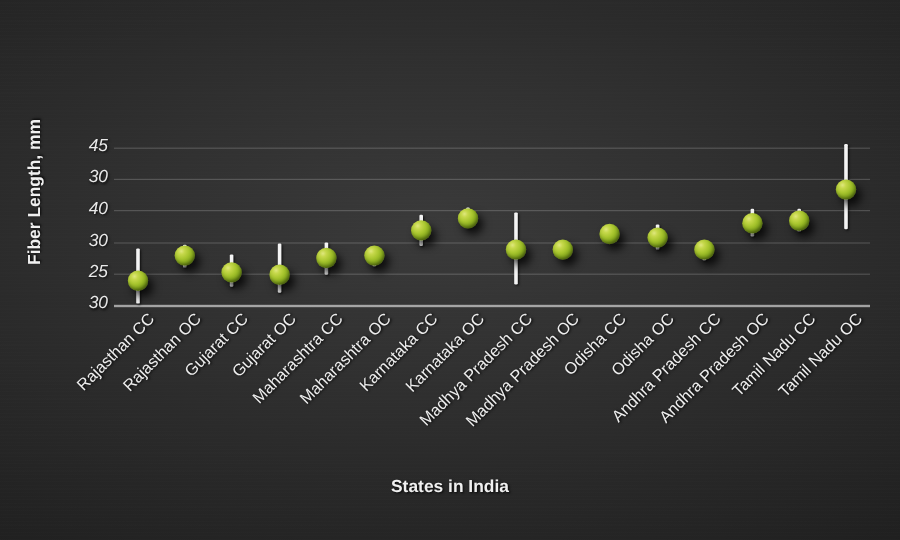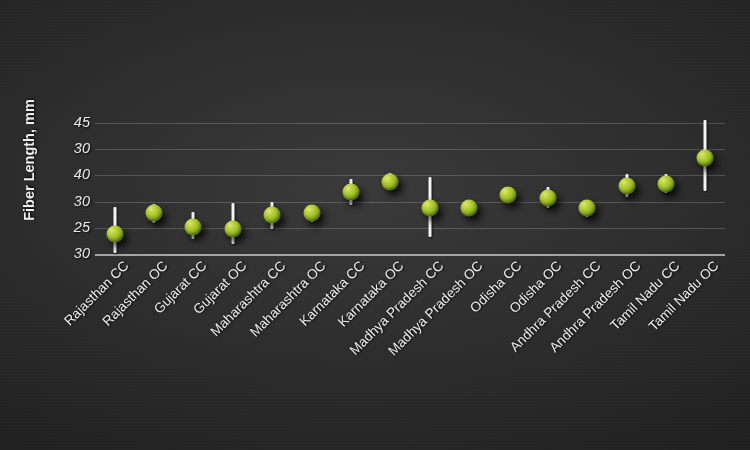--- a/index.html
+++ b/index.html
@@ -263,14 +263,15 @@
       <div class="xtick" style="left: 340.688px;">Madhya Pradesh CC</div>
       <div class="xtick" style="left: 380.062px;">Madhya Pradesh OC</div>
       <div class="xtick" style="left: 419.438px;">Odisha CC</div>
       <div class="xtick" style="left: 458.812px;">Odisha OC</div>
       <div class="xtick" style="left: 498.188px;">Andhra Pradesh CC</div>
       <div class="xtick" style="left: 537.562px;">Andhra Pradesh OC</div>
       <div class="xtick" style="left: 576.938px;">Tamil Nadu CC</div>
       <div class="xtick" style="left: 616.312px;">Tamil Nadu OC</div>
     </div>
 
+  <div id="x-axis-title">States in India</div>
 
 </div>
 
 </body></html>

